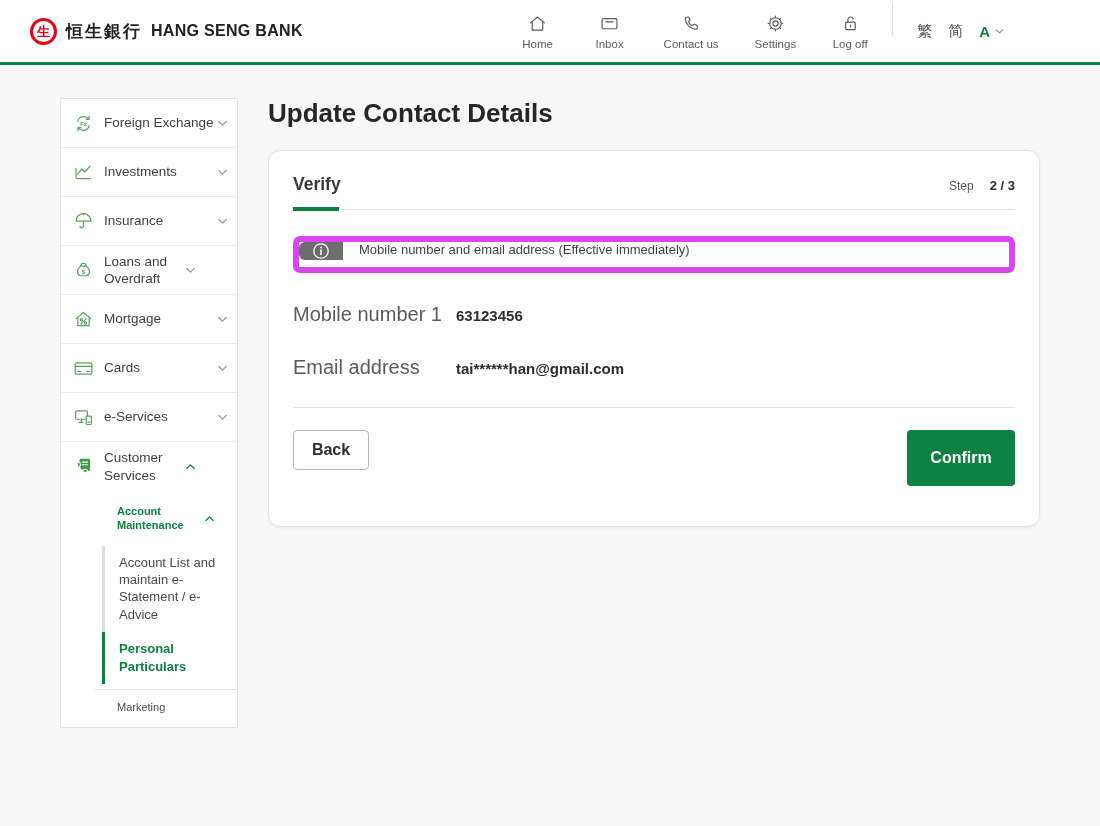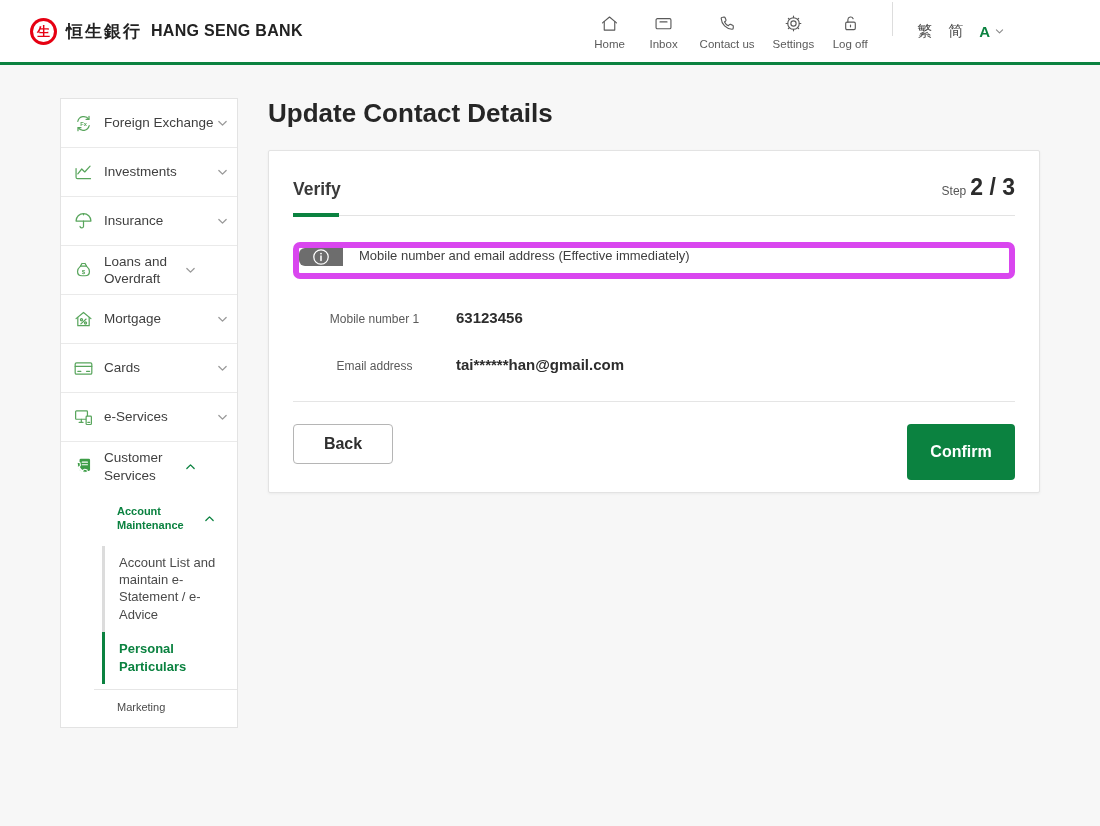--- a/index.html
+++ b/index.html
@@ -23,21 +23,21 @@
     display:flex; align-items:center; justify-content:center; flex-shrink:0;
   }
   .logo-mark-inner {
     width:21px; height:21px; border-radius:50%; background:#fff;
     display:flex; align-items:center; justify-content:center;
     font-size:13px; font-weight:bold; line-height:1;
   }
   .logo-cn { font-size:17px; font-weight:600; color:#222; letter-spacing:2px; }
   .logo-en { font-size:16px; font-weight:700; color:#222; letter-spacing:.3px; }
   .hspace { flex:1; }
-  .hnav { display:flex; gap:18px; align-items:flex-start; }
+  .hnav { display:flex; gap:36px; align-items:flex-start; }
   .hnav-item {
     display:flex; flex-direction:column; align-items:center; gap:4px;
     color:#5a5a5a; font-size:11.5px; cursor:pointer; min-width:36px;
   }
   .hicon { width:21px; height:21px; stroke:#5a5a5a; fill:none;
     stroke-width:1.3; stroke-linecap:round; stroke-linejoin:round; }
   .hdivider { width:1px; height:34px; background:#ddd; margin:0 24px; align-self:flex-start; margin-top:2px; }
   .lang { display:flex; align-items:center; gap:16px; margin-right:95px; font-size:15px; color:#4a4a4a; }
   .lang-item { cursor:pointer; }
   .fontsize { color:#0b8240; font-weight:600; display:flex; align-items:center; gap:4px; cursor:pointer; }
@@ -70,46 +70,46 @@
     font-size:13px; color:#4a4a4a; line-height:1.34; cursor:pointer;
   }
   .sub2-item.active { border-left-color:#0b8240; color:#0b8240; font-weight:700; }
   .sub-divider { height:1px; background:#e6e6e6; margin:5px 0 0 33px; }
   .sub1.plain { padding-top:10px; }
 
   
   .main { flex:1; margin-left:30px; }
   .page-title { margin:0 0 21px; font-size:26px; font-weight:700; color:#262626; }
   .card {
-    background:#fff; border:1px solid #e3e3e3; border-radius:2px;
-    padding:23px 24px 12px; box-shadow:0 1px 3px rgba(0,0,0,.05);
+    background:#fff; border:1px solid #e3e3e3; border-radius:12px;
+    padding:23px 24px 40px; box-shadow:0 1px 3px rgba(0,0,0,.05);
   }
   .card-head { display:flex; justify-content:space-between; align-items:baseline; }
   .step-title { font-size:17.5px; font-weight:600; color:#3a3a3a; }
   .step-meta { font-size:12px; color:#555; }
-  .step-value { font-size:23px; font-weight:700; color:#2c2c2c; margin-left:4px;text-align:center; }
+  .step-value { font-size:13px; font-weight:700; color:#2c2c2c; margin-left:16px;text-align:center; }
   .tab-line { position:relative; height:4px; margin-top:12px; }
   .tab-line-track { position:absolute; left:0; right:0; bottom:1px; height:1px; background:#e3e3e3; }
   .tab-line-active { position:absolute; left:0; bottom:0; width:46px; height:4px; background:#0b8240; }
 
   .notice { display:flex; align-items:flex-start; height:37px; border:6px solid #d946ef;
     border-radius:7px; margin-top:25px; background:#fff; }
   .notice-badge { width:44px; background:#6d6d6d; border-radius:6px 0 0 6px;
     display:flex; align-items:center; justify-content:center; flex-shrink:0; }
   .iicon { width:18px; height:18px; stroke:#fff; fill:none; stroke-width:1.4; stroke-linecap:round; }
   .notice-text { display:flex; align-items:center; padding:0 16px; font-size:13px; color:#3f3f3f; }
 
   .frow { display:flex; align-items:baseline; margin-top:30px; }
-  .flabel { width:163px; font-size:12px; color:#5a5a5a; flex-shrink:0;text-align:center; }
+  .flabel { width:163px; font-size:20px; color:#5a5a5a; flex-shrink:0; }
   .fvalue { font-size:15px; color:#2d2d2d; font-weight:600; }
 
   .hdiv { height:1px; background:#e5e5e5; margin-top:28px; }
   .actions { display:flex; justify-content:space-between; margin-top:22px; }
   .btn-back {
-    width:100px; height:40px; background:#fff; border:1px solid #b5b5b5; border-radius:4px;
+    width:76px; height:40px; background:#fff; border:1px solid #b5b5b5; border-radius:4px;
     font-size:16px; font-weight:600; color:#2f2f2f; font-family:inherit; cursor:pointer;
   }
   .btn-confirm {
     min-width:108px; height:56px; background:#0b8240; border:none; border-radius:4px;
     font-size:16px; font-weight:700; color:#fff; padding:0 18px; font-family:inherit; cursor:pointer;
   }
 </style>
 </head>
 <body>
 

